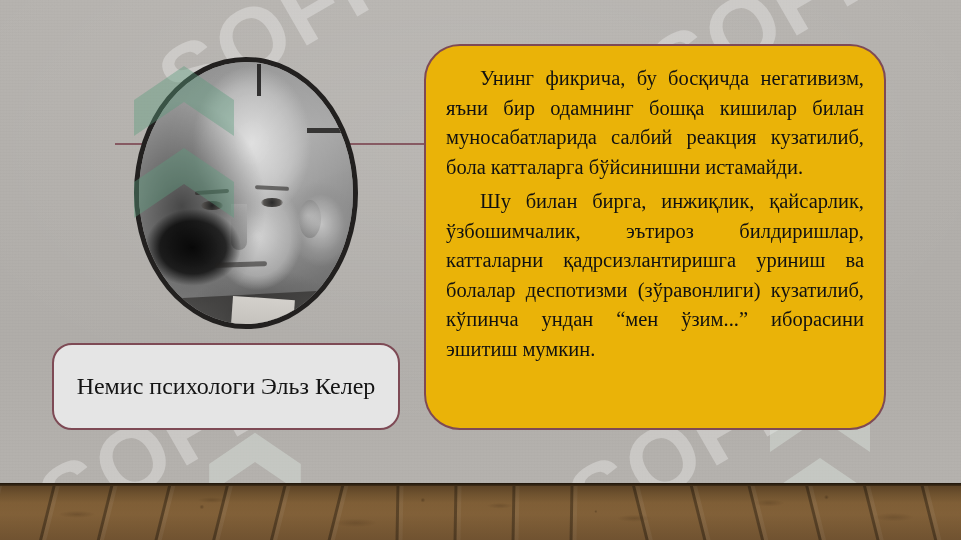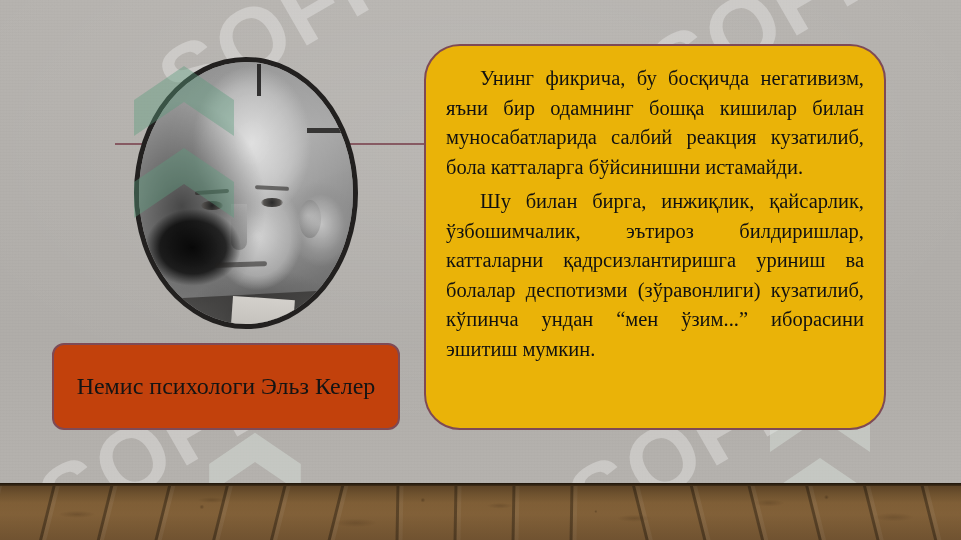--- a/index.html
+++ b/index.html
@@ -173,22 +173,22 @@
   }
   .portrait-bar2{
     position:absolute;left:168px;top:66px;width:42px;height:5px;
     background:rgba(25,24,23,.8);
   }
 
   
   .caption-box{
     position:absolute;left:52px;top:343px;width:348px;height:87px;
     border:2px solid #7e4a55;
-    border-radius:12px;
-    background:#c2410c;
+    border-radius:20px;
+    background:#e5e5e5;
     box-sizing:border-box;
     display:flex;align-items:center;justify-content:center;
   }
   .caption-text{
     color:#141414;
     font-size:24px;
     line-height:1.22;
     text-align:center;
     padding:0 14px;
     font-family:"Liberation Serif",serif;

